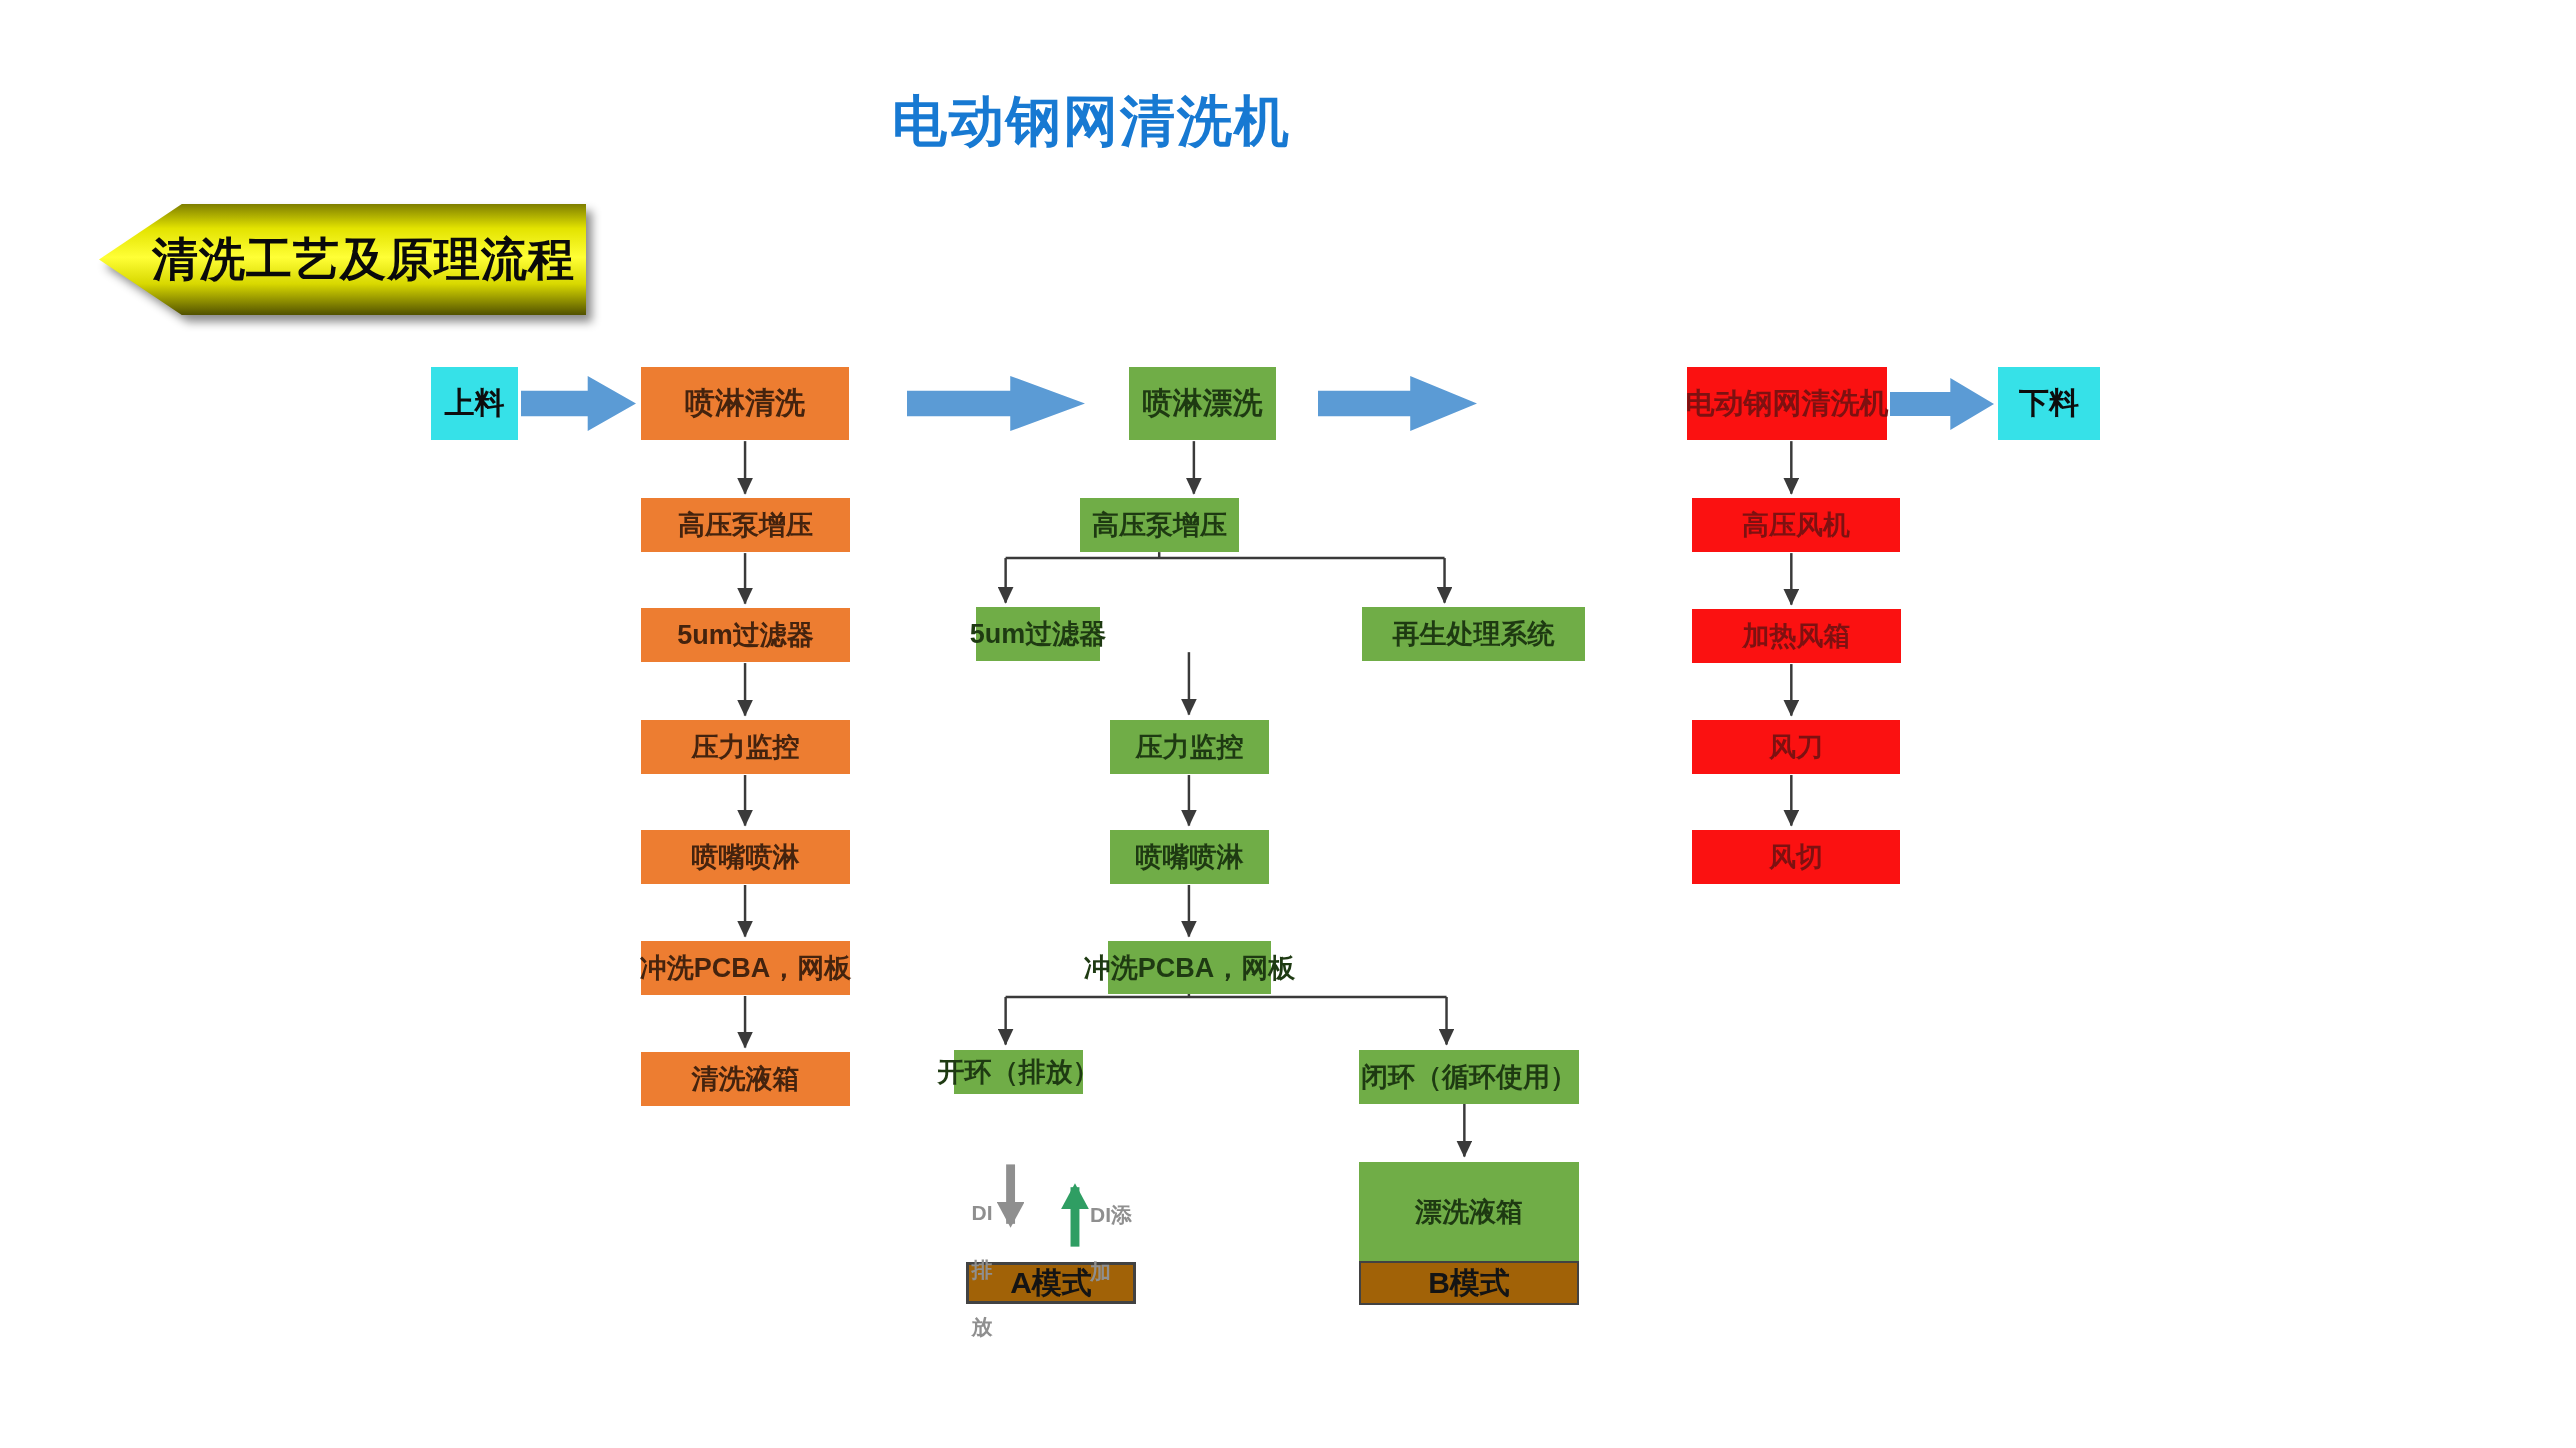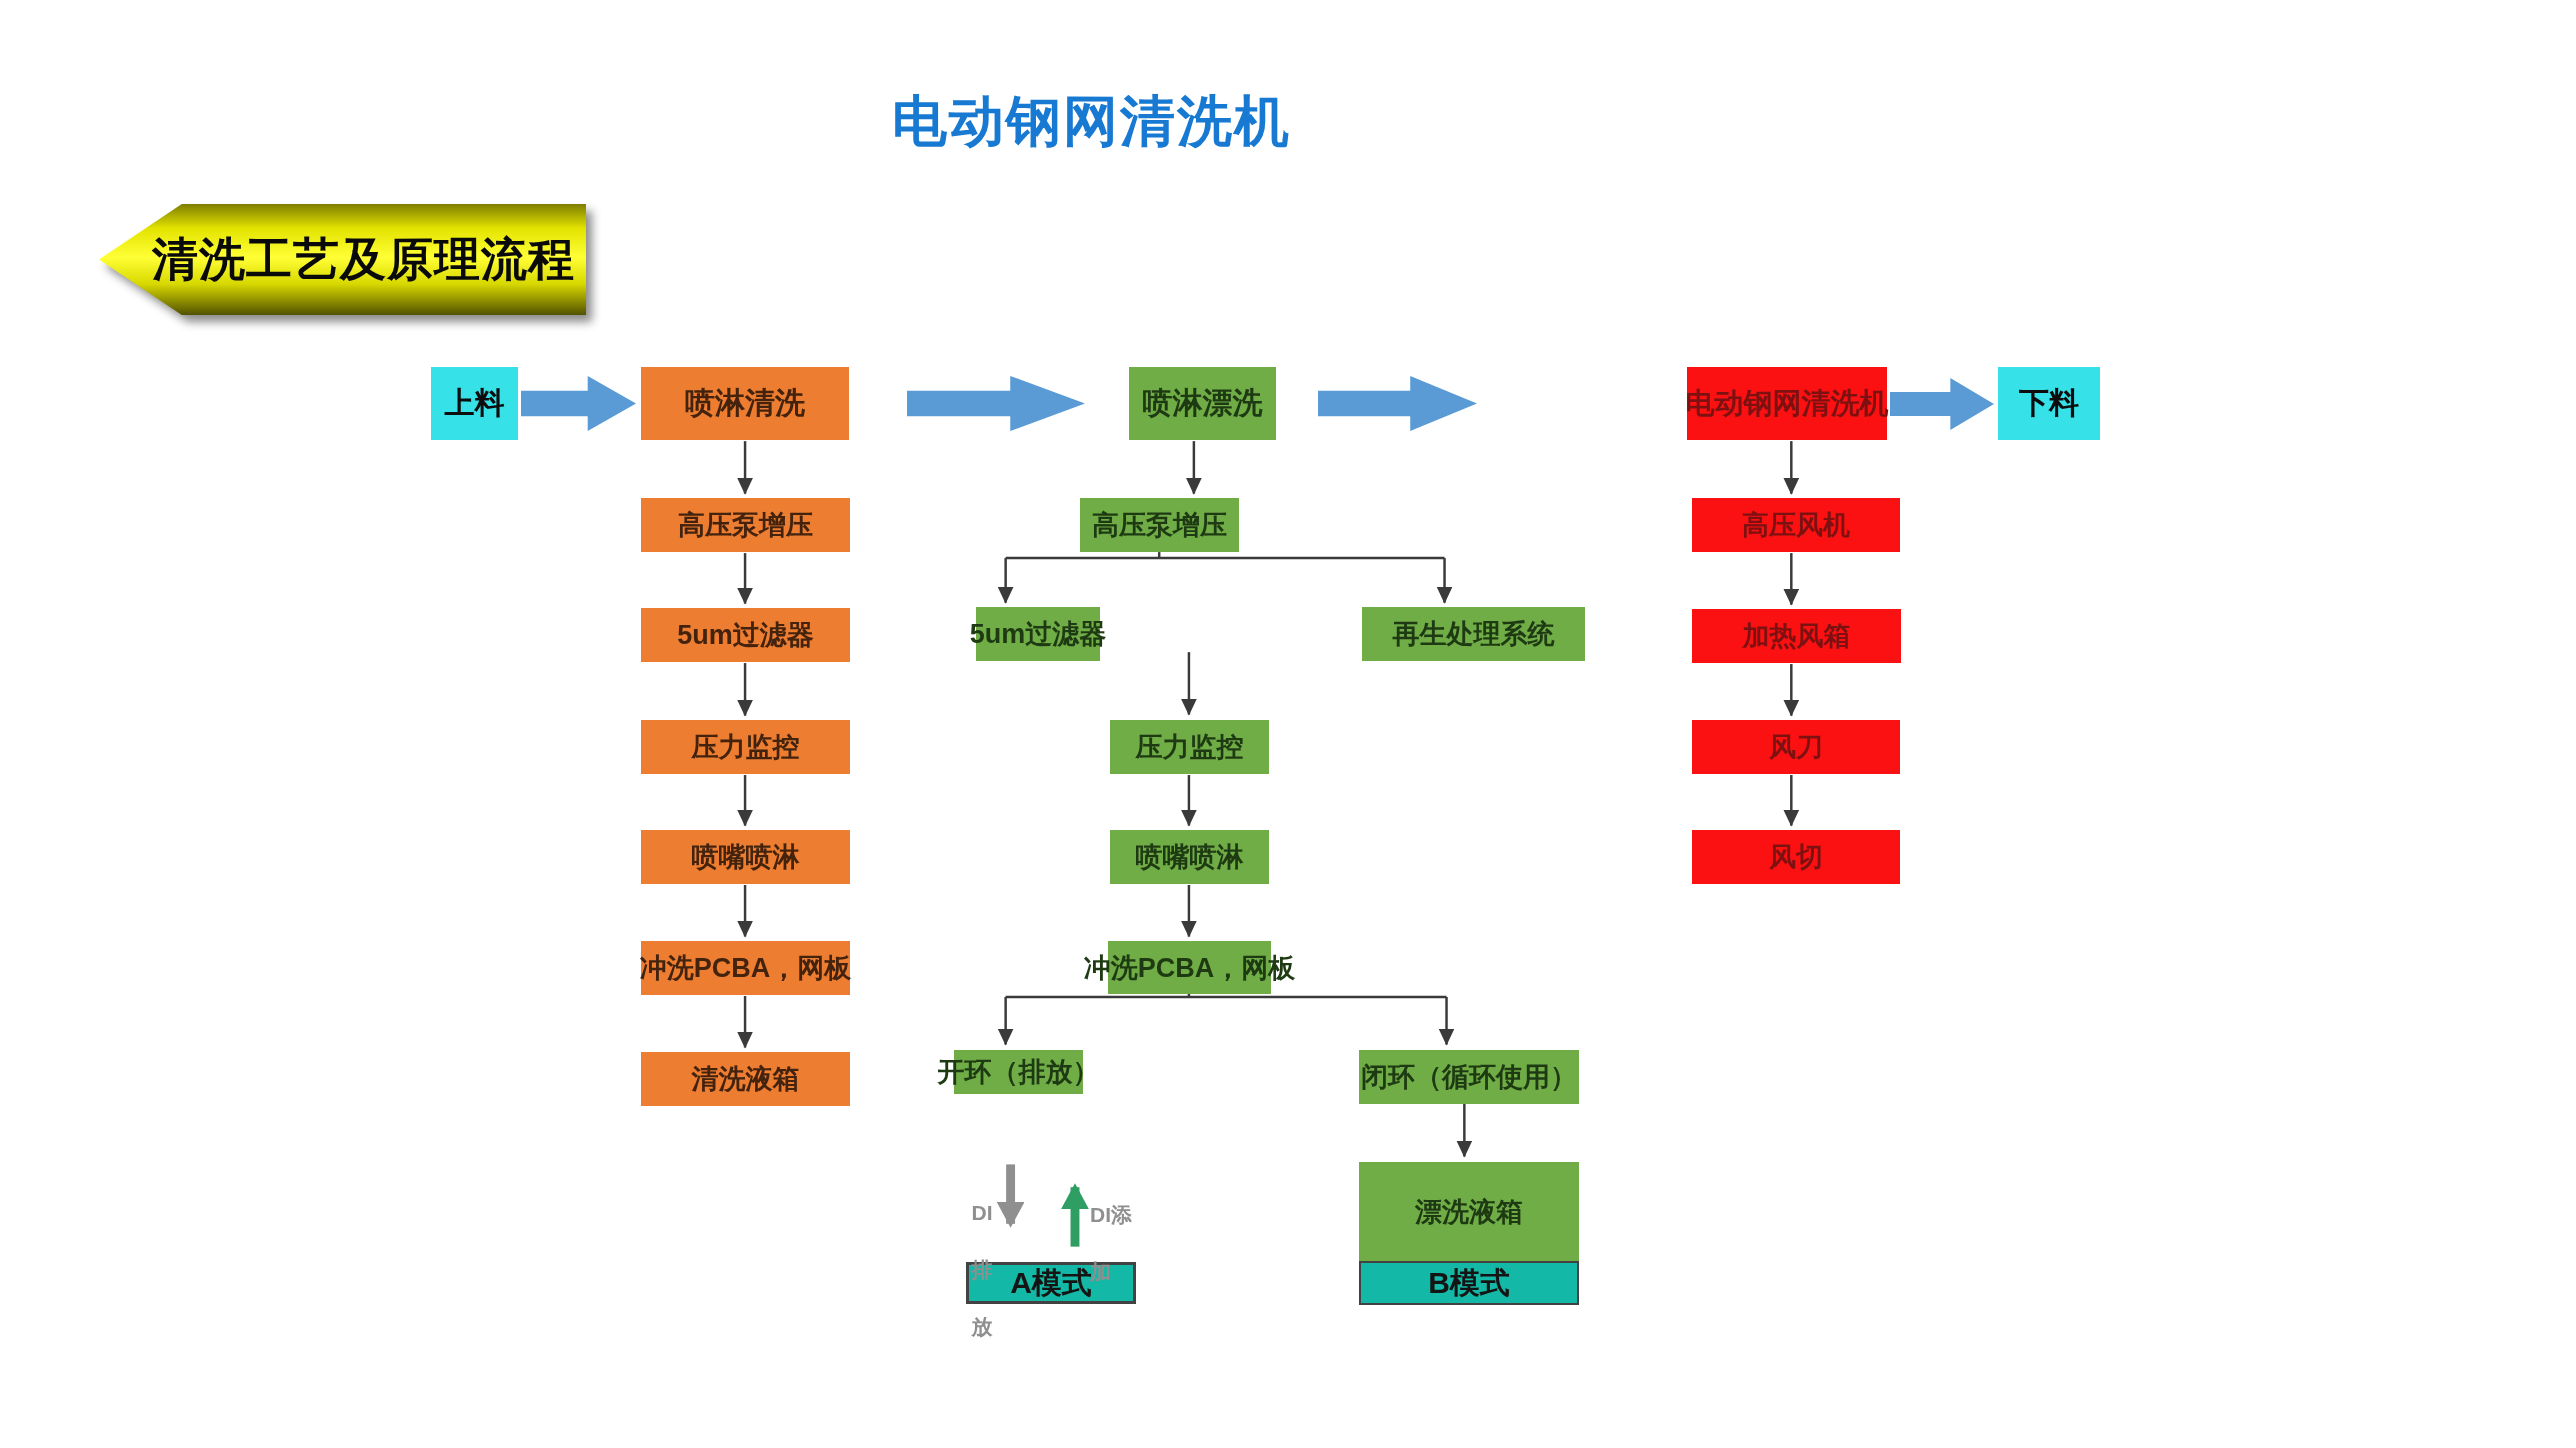--- a/index.html
+++ b/index.html
@@ -22,21 +22,21 @@
   }
   .node{
     position:absolute;display:flex;align-items:center;justify-content:center;
     font-weight:bold;white-space:nowrap;font-size:27px;
   }
   .stage{font-size:30px;}
   .cyan{background:#36e1e8;color:#0d0d0d;}
   .orange{background:#ed7d31;color:#44230e;}
   .green{background:#70ad47;color:#1e3a12;}
   .red{background:#fb1111;color:#7d1111;}
-  .mode{background:#14b8a6;border:3px solid #424242;color:#141414;font-size:30px;box-sizing:border-box;}
+  .mode{background:#a16207;border:3px solid #424242;color:#141414;font-size:30px;box-sizing:border-box;}
   .barrow{
     position:absolute;background:#5b9bd5;
     clip-path:polygon(0 27%,58% 27%,58% 0,100% 50%,58% 100%,58% 73%,0 73%);
   }
   .connectors{position:absolute;left:0;top:0;}
   .di-label{
     position:absolute;color:#8f8f8f;font-size:21px;font-weight:bold;
     line-height:1.35;text-align:center;white-space:pre-line;
   }
 </style>

